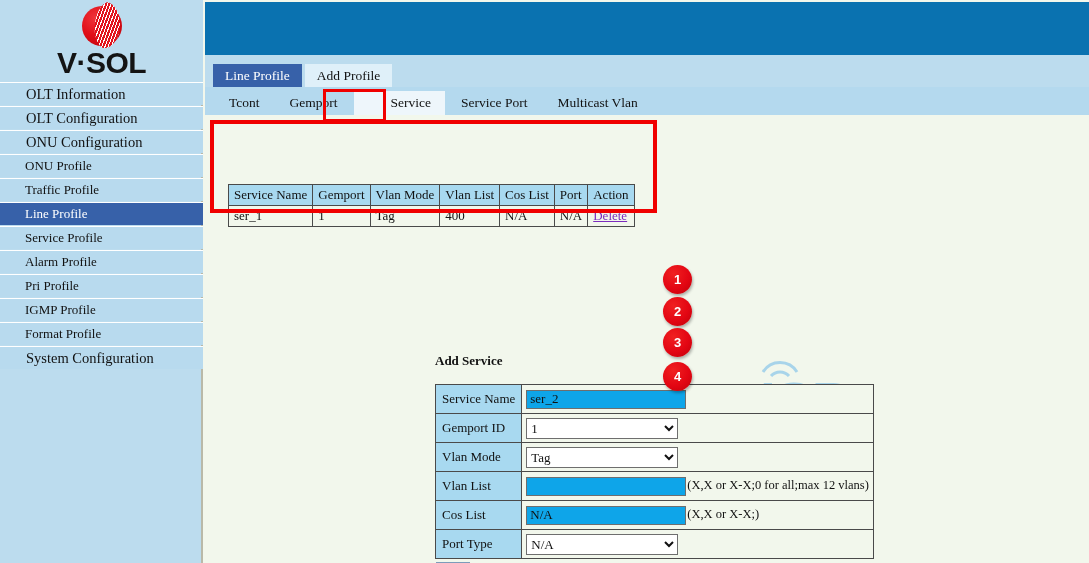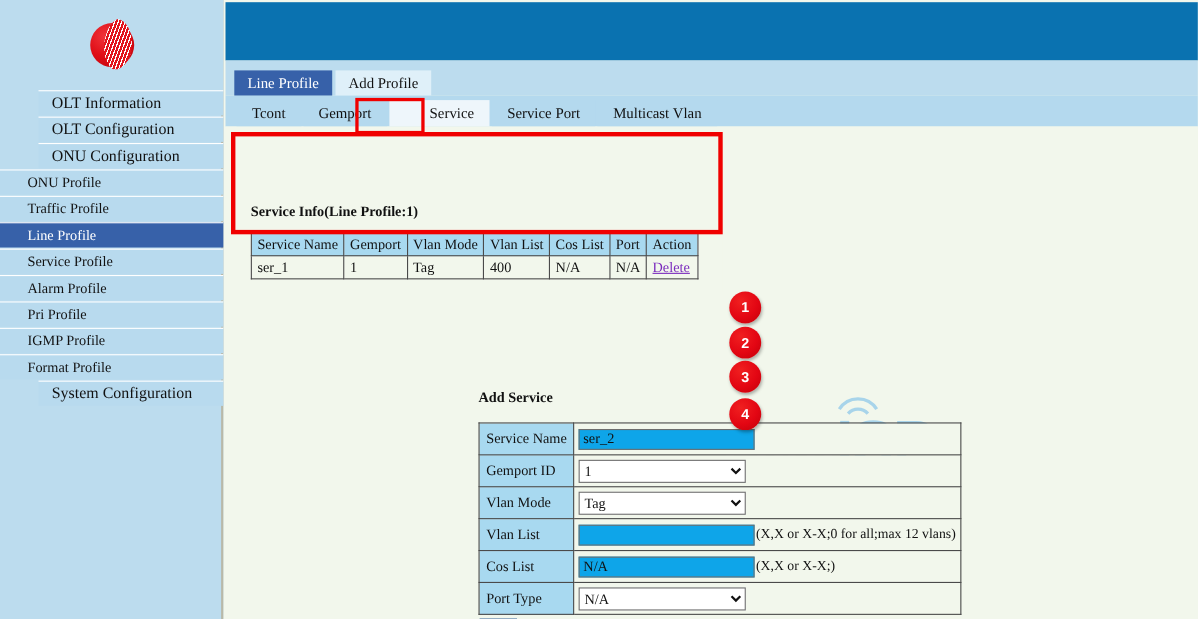--- a/index.html
+++ b/index.html
@@ -69,21 +69,21 @@
     height: 23px;
     margin-bottom: 1px;
     background: #b8daee;
     display: flex; align-items: center;
     font-size: 14.5px;
     color: #111;
     cursor: pointer;
     border-top: 1px solid #ffffff;
     white-space: nowrap;
   }
-  .menu-item.level-0 { padding-left: 12px; margin-left: 35px; }
+  .menu-item.level-0 { padding-left: 26px; }
   .menu-item.level-1 { padding-left: 25px; font-size: 13px; }
   .menu-item.selected {
     background: #3761a9;
     color: #ffffff;
   }
 
   
   #header-bar {
     position: absolute;
     left: 205px; top: 2px;
@@ -340,20 +340,21 @@
 <div id="app">
 
   <div id="sidebar">
 
     <div id="logo-area">
       <div id="logo-mark">
         <div class="ball"></div>
         <div class="swoosh"></div>
         <div class="crescent"></div>
       </div>
+      <div id="logo-text">V·SOL</div>
     </div>
 
     <div id="sidebar-menu" style="position:absolute;left:0;top:82px;width:203px;">
         <div class="menu-item level-0">
           <span>OLT Information</span>
         </div>
         <div class="menu-item level-0">
           <span>OLT Configuration</span>
         </div>
         <div class="menu-item level-0">
@@ -401,21 +402,20 @@
         <div class="tab-secondary">Tcont</div>
         <div class="tab-secondary">Gemport</div>
         <div class="tab-secondary active">Service</div>
         <div class="tab-secondary">Service Port</div>
         <div class="tab-secondary">Multicast Vlan</div>
       </div>
 
     <div id="panel-body">
 
       <div id="service-info-box">
-        <div class="block-title">Service Info(Line Profile:1)</div>
         <table class="grid">
           <thead>
               <tr id="svc-head">
                 <th>Service Name</th>
                 <th>Gemport</th>
                 <th>Vlan Mode</th>
                 <th>Vlan List</th>
                 <th>Cos List</th>
                 <th>Port</th>
                 <th>Action</th>

